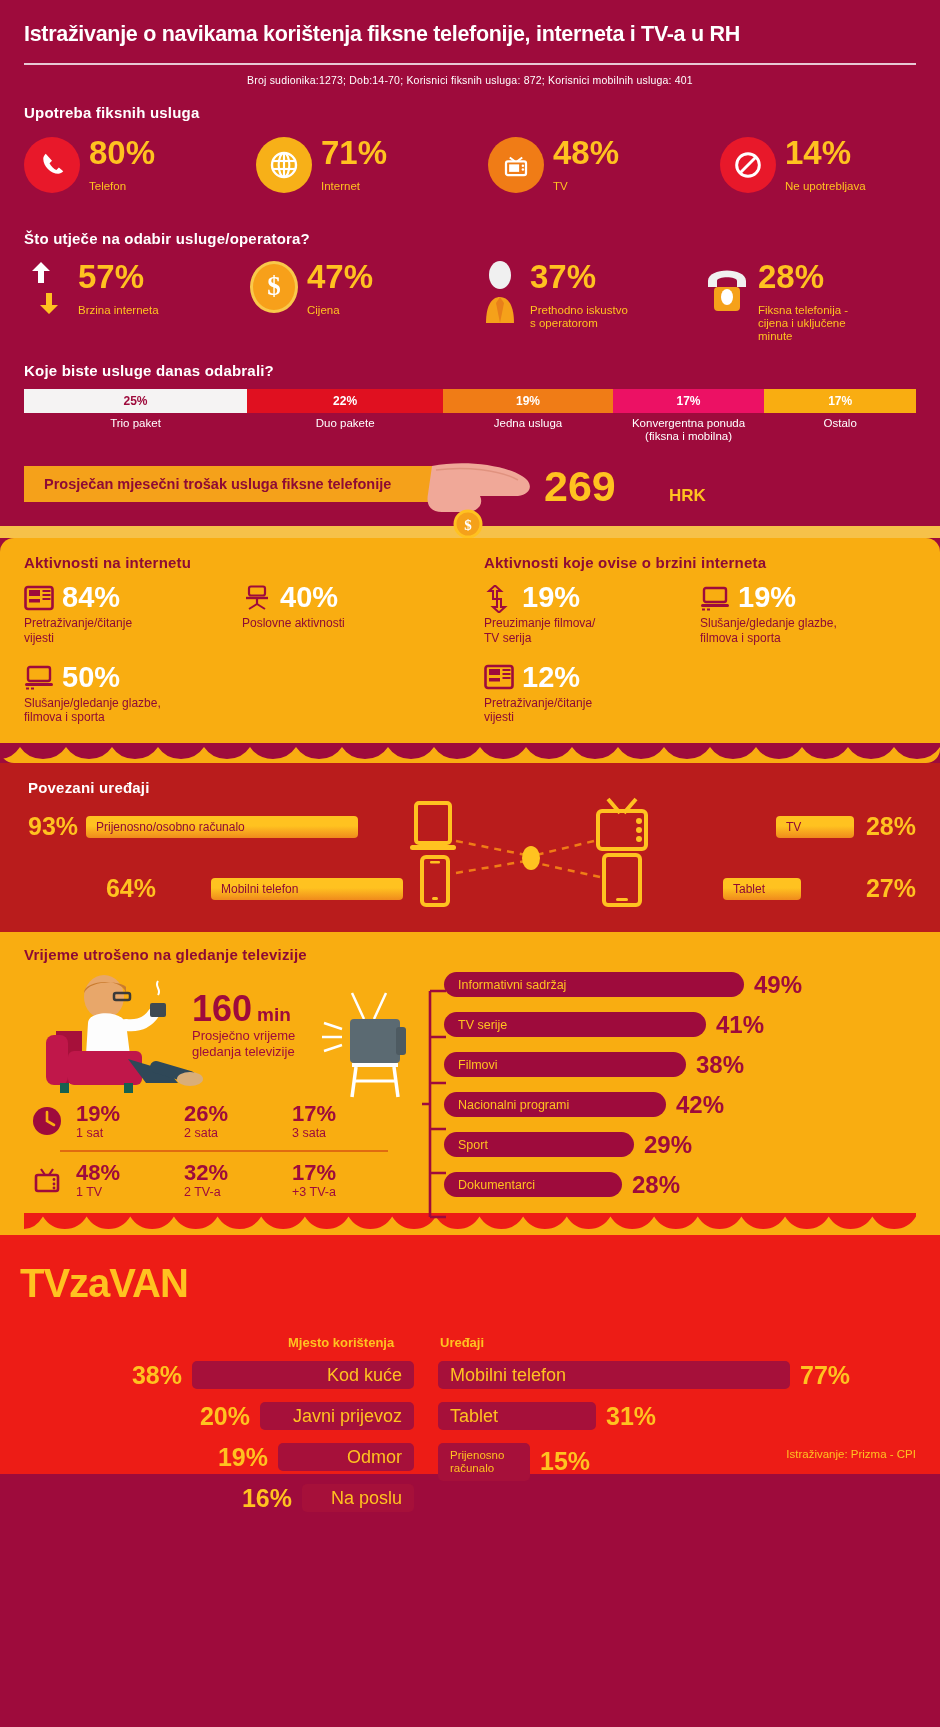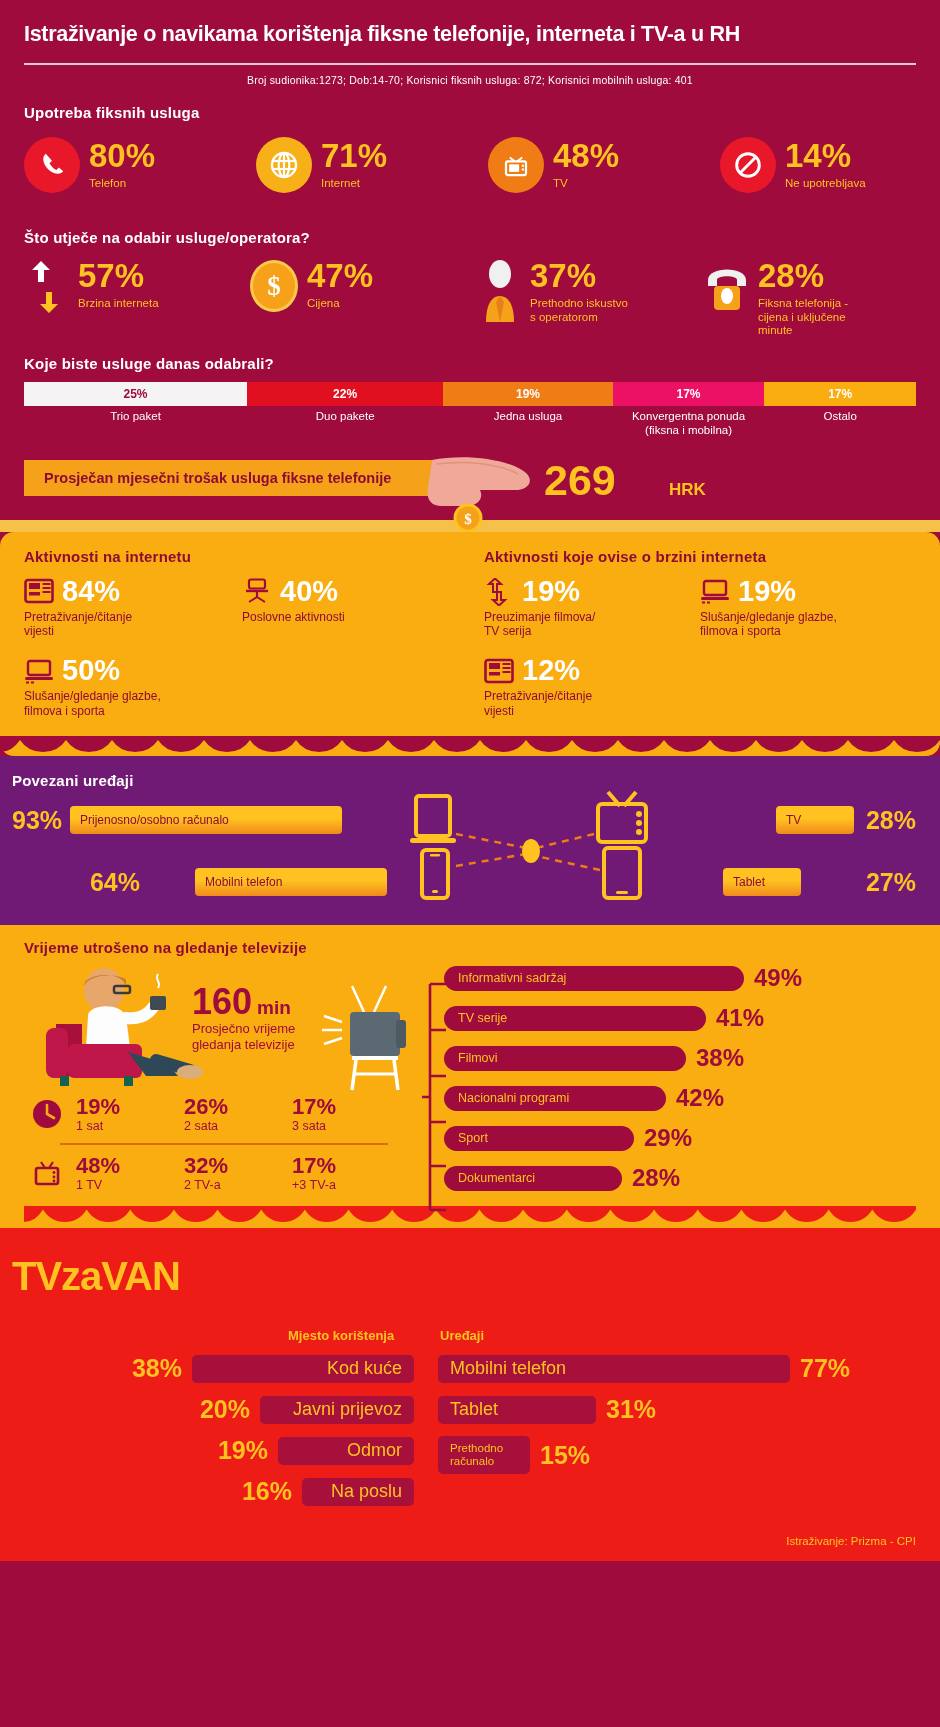--- a/index.html
+++ b/index.html
@@ -19,21 +19,21 @@
   .hdr h1 { color:#fff; font-size:21.5px; font-weight:bold; letter-spacing:-.3px; }
   .hdr .rule { height:2px; background:#e8c9d4; margin:16px 0 9px 0; }
   .hdr .sub { color:#ffffff; font-size:10.5px; text-align:center; letter-spacing:.2px; }
 
   
   .block { padding: 0 24px; }
   .row-icons { display:flex; margin-top:14px; }
   .ic-item { display:flex; align-items:center; }
   .circ { border-radius:50%; display:flex; align-items:center; justify-content:center; flex:none; }
   .big-pct { font-size:33px; font-weight:bold; color:#ffc220; line-height:.95; }
-  .big-lbl { font-size:11.5px; color:#ffc220; line-height:1.15; margin-top:6px; }
+  .big-lbl { font-size:11.5px; color:#ffc220; line-height:1.15; margin-top:12px; }
   .ic-txt { margin-left:9px; }
 
   
   .segbar { display:flex; height:24px; margin-top:10px; }
   .seg { display:flex; align-items:center; justify-content:center; font-size:12px; font-weight:bold; }
   .seglabels { display:flex; margin-top:4px; }
   .seglbl { font-size:11.5px; color:#fff; text-align:center; line-height:1.2; }
 
   
   .cost { position:relative; margin-top:22px; height:46px; }
@@ -49,41 +49,41 @@
   .cols { display:flex; padding: 16px 24px 0 24px; }
   .col { width:50%; }
   .act-grid { display:flex; flex-wrap:wrap; margin-top:12px; }
   .act { width:50%; margin-bottom:18px; }
   .act-head { display:flex; align-items:center; }
   .act-pct { font-size:29px; font-weight:bold; color:#ffffff; margin-left:8px; line-height:1; }
   .act-lbl { font-size:12px; color:#8e0b35; line-height:1.2; margin-top:4px; }
   .ico { width:30px; height:26px; flex:none; position:relative; }
 
   
-  .dev-wrap { background:#701a75; position:relative; padding: 16px 24px 20px 12px; }
+  .dev-wrap { background:#b91c1c; position:relative; padding: 16px 24px 20px 28px; }
   .dev-row { display:flex; align-items:center; height:46px; }
   .dev-pct { font-size:25px; font-weight:bold; color:#ffc220; }
-  .pill { height:28px; border-radius:4px;
+  .pill { height:22px; border-radius:4px;
           background:linear-gradient(180deg,#ffc220 0%,#ffc220 45%,#f08a1c 100%);
           display:flex; align-items:center; }
   .pill span { font-size:12px; color:#8e0b35; padding:0 10px; white-space:nowrap; }
 
   
   .tv-wrap { background:#f9ad11; position:relative; padding: 14px 24px 6px 24px; }
   .tvbar-row { display:flex; align-items:center; margin-bottom:10px; }
   .tvbar { height:25px; border-radius:13px; background:#9e0b3c; display:flex; align-items:center; }
   .tvbar span { color:#ffc220; font-size:12.5px; padding-left:14px; white-space:nowrap; }
   .tvbar-pct { font-size:24px; font-weight:bold; color:#9e0b3c; margin-left:10px; }
   .stat-row { display:flex; align-items:flex-end; }
   .stat { margin-right:36px; }
   .stat .v { font-size:22px; font-weight:bold; color:#9e0b3c; line-height:1; }
   .stat .l { font-size:12.5px; color:#9e0b3c; margin-top:1px; }
 
   
-  .foot { background:#ed1c16; position:relative; padding: 26px 24px 12px 12px; height:333px; }
+  .foot { background:#ed1c16; position:relative; padding: 26px 24px 12px 20px; height:239px; }
   .brand { color:#ffc220; font-size:40px; font-weight:bold; letter-spacing:-1px; }
   .fhdr { color:#ffc220; font-size:13px; font-weight:bold; }
   .fbar { height:28px; border-radius:5px; background:#a6103a;
           display:flex; align-items:center; }
   .fbar span { color:#ffc220; font-size:18px; white-space:nowrap; }
   .fpct { font-size:25px; font-weight:bold; color:#ffc220; }
   .credit { position:absolute; right:24px; bottom:14px; color:#ffc220; font-size:11.5px; }
 
   .wave { height:16px; width:100%; display:block; }
 </style>
@@ -627,21 +627,21 @@
         <span class="fpct" style="margin-left:10px;">77%</span>
       </div>
       <div style="display:flex;align-items:center;margin-bottom:12px;">
         <div class="fbar" style="width:158px;padding-left:12px;">
           <span>Tablet</span>
         </div>
         <span class="fpct" style="margin-left:10px;">31%</span>
       </div>
       <div style="display:flex;align-items:center;">
         <div class="fbar" style="width:92px;height:38px;padding-left:12px;">
-          <span style="white-space:pre-line;line-height:1.15;font-size:11.5px;">Prethodno
+          <span style="white-space:pre-line;line-height:1.15;font-size:11.5px;">Prijenosno
 računalo</span>
         </div>
         <span class="fpct" style="margin-left:10px;">15%</span>
       </div>
     </div>
 
     <div class="credit">Istraživanje: Prizma - CPI</div>
   </div>
 
 </div>

